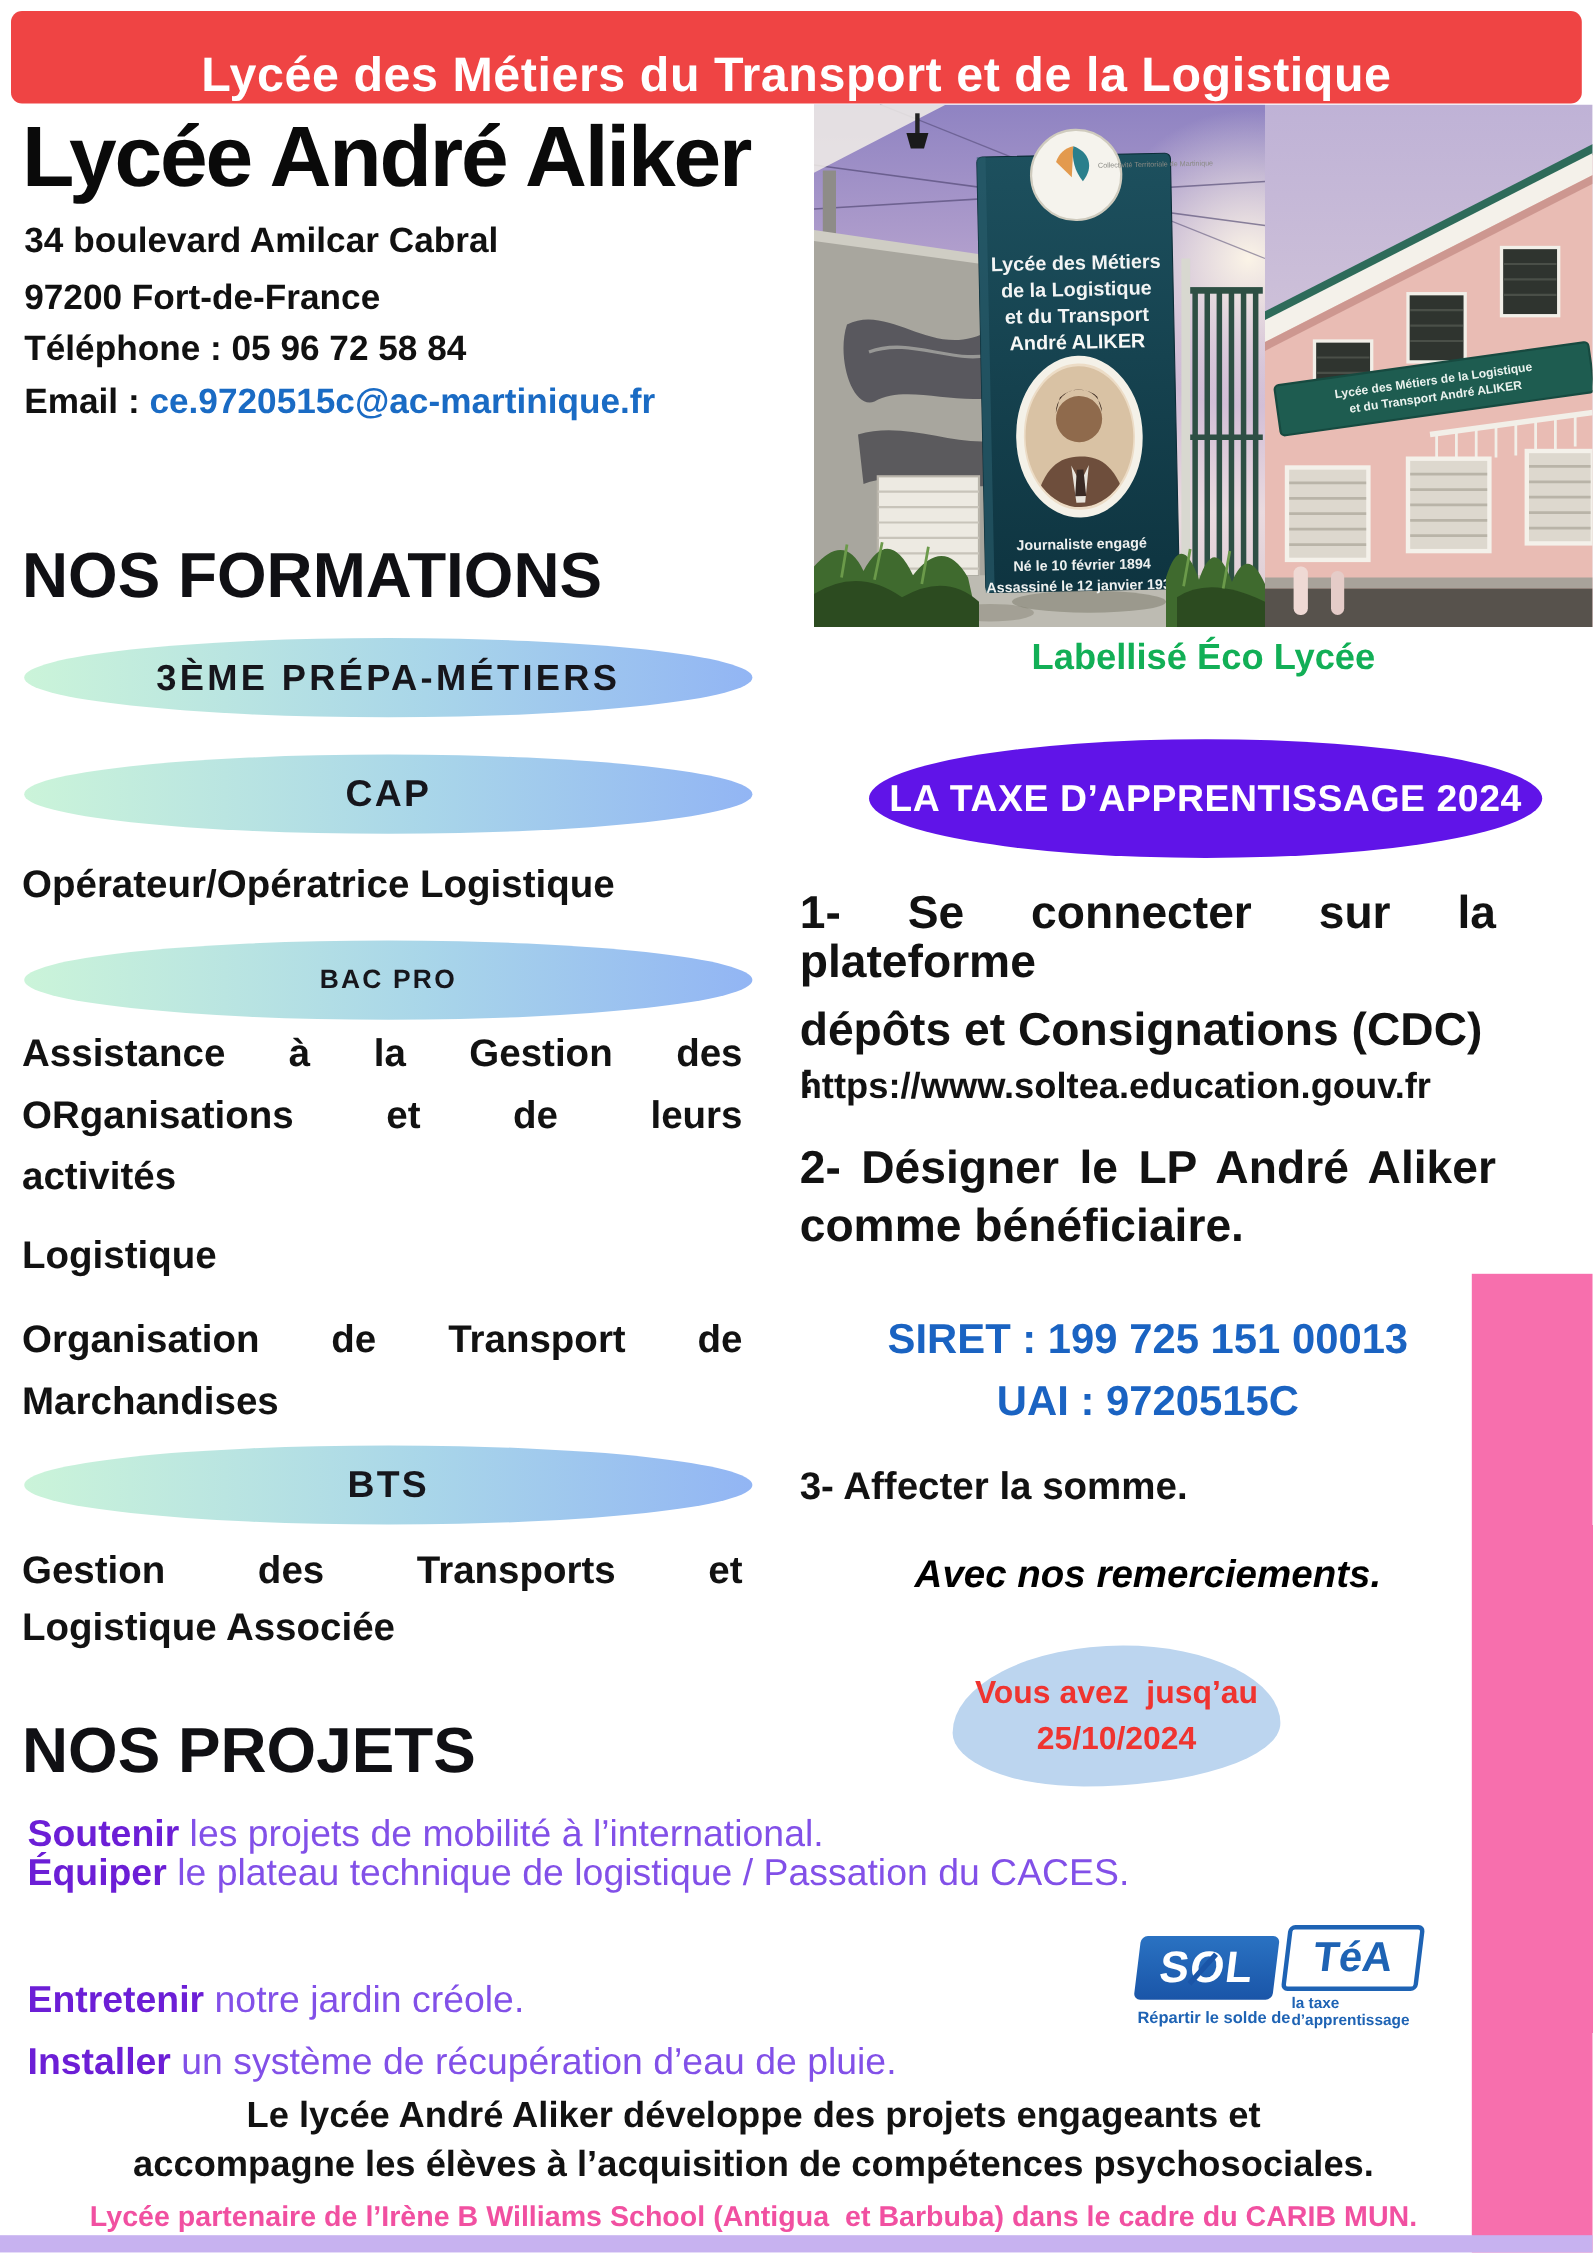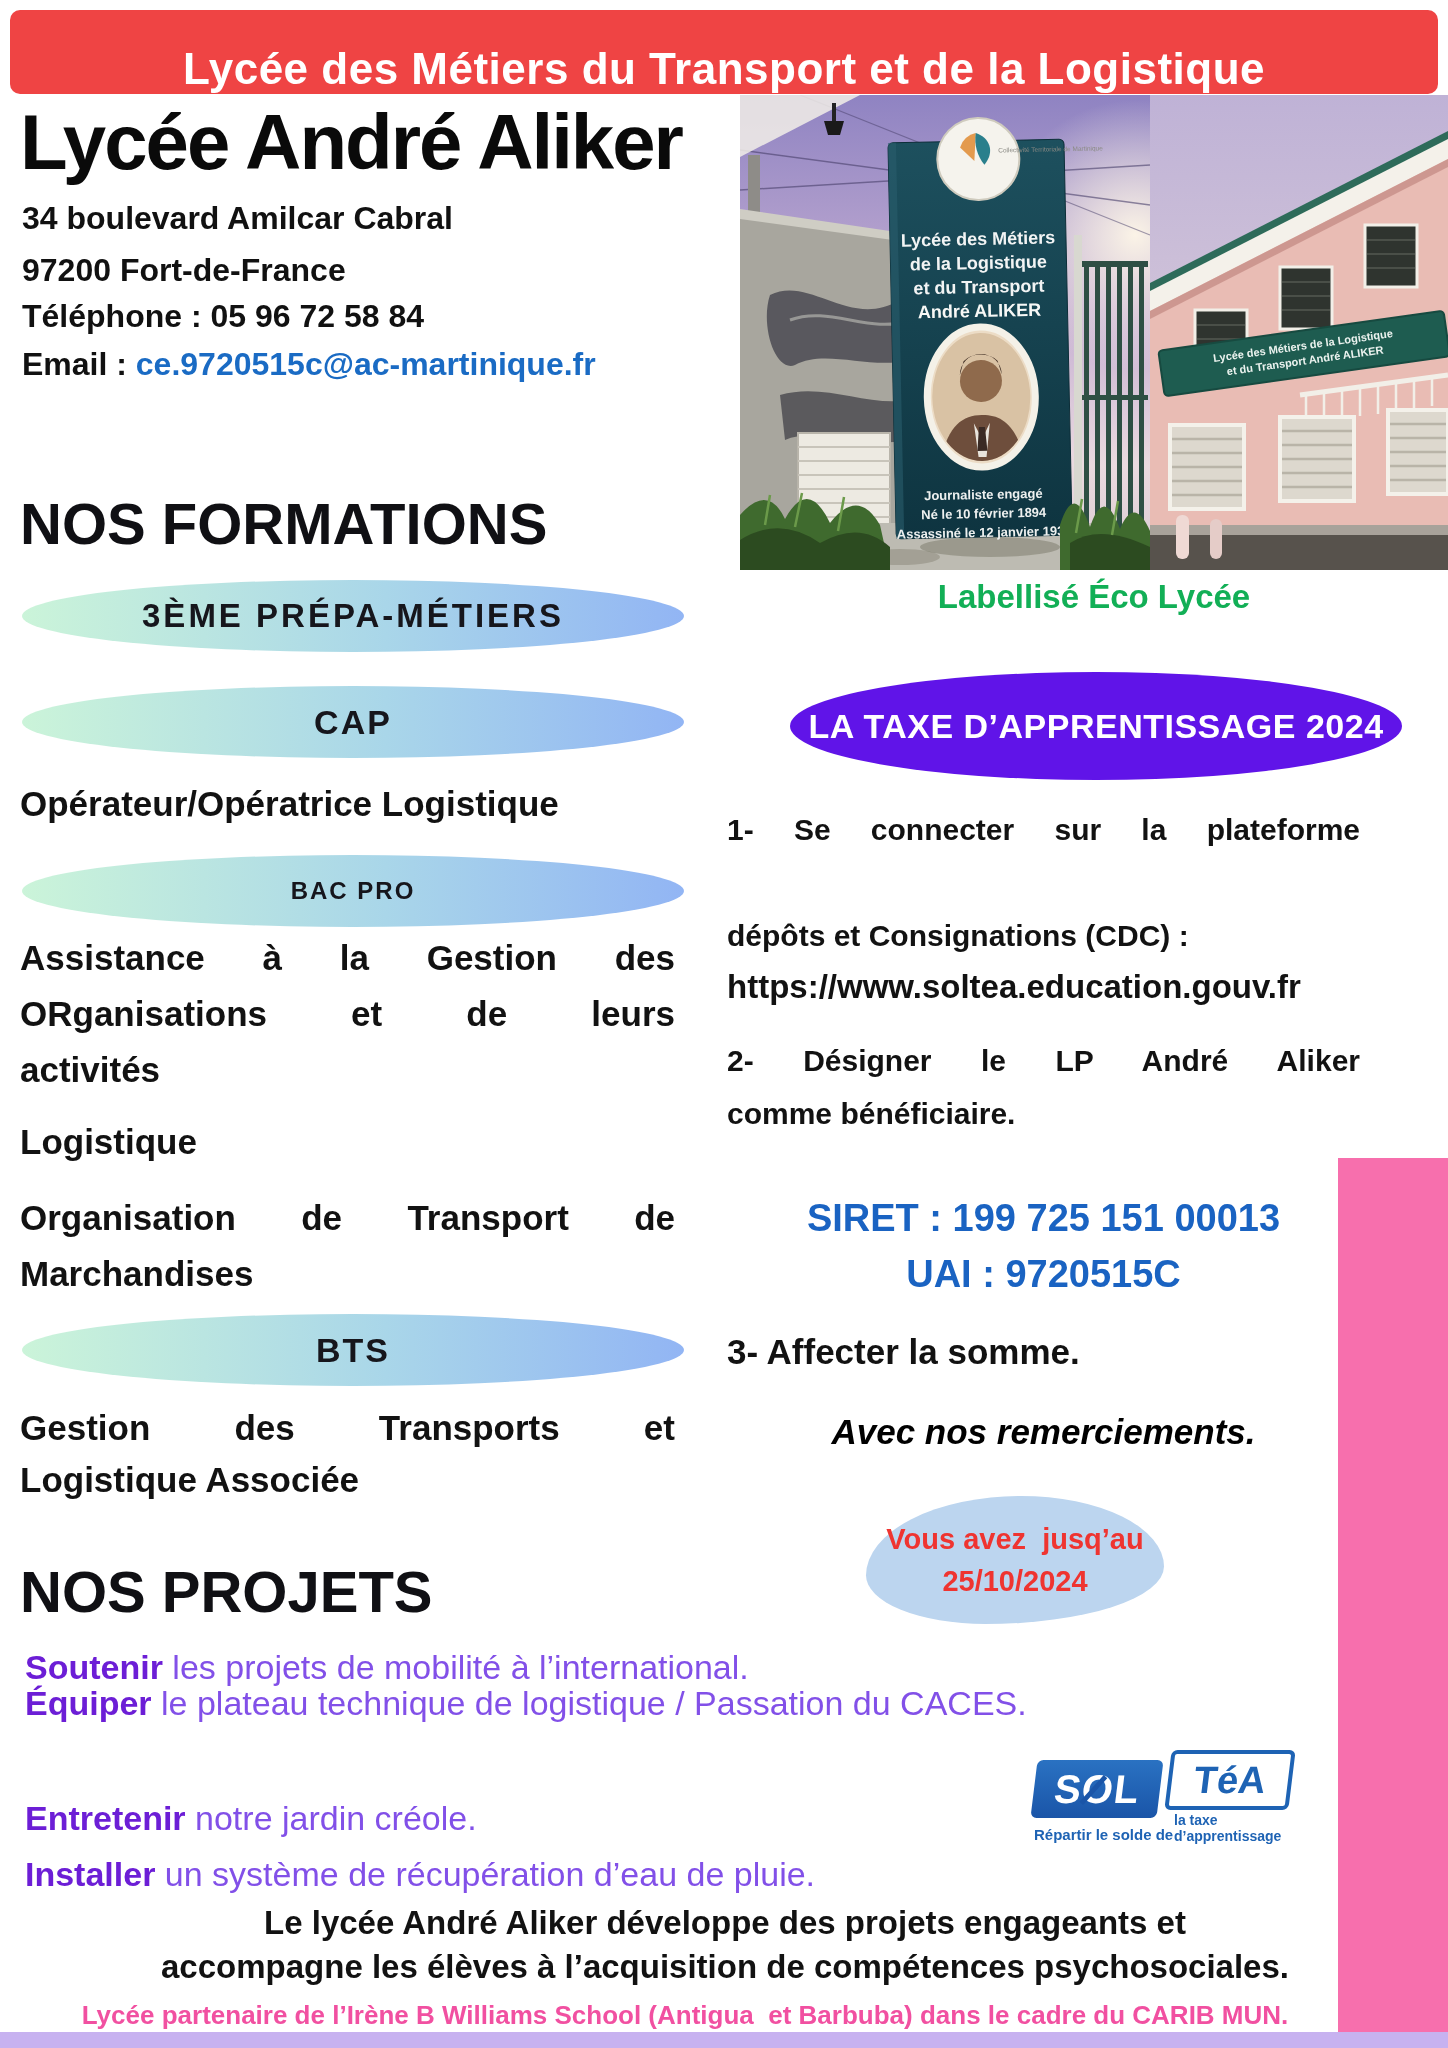--- a/index.html
+++ b/index.html
@@ -38,21 +38,21 @@
   #ln-g1{top:1406px}#ln-g2{top:1458px}
 
   .photo{left:740px;top:95px;width:708px;height:475px;}
   svg text{font-family:"Liberation Sans","DejaVu Sans",sans-serif;}
   .eco{left:740px;top:578px;width:708px;text-align:center;color:#12AF56;font-size:33px;font-weight:800;}
 
   .taxe-pill{left:790px;top:672px;width:612px;height:108px;background:#6014E8;border-radius:50%;
              display:flex;align-items:center;justify-content:center;}
   .taxe-pill span{color:#fff;font-size:34px;font-weight:800;letter-spacing:.5px;}
 
-  .rline{left:727px;width:633px;height:44px;line-height:44px;font-size:30px;font-weight:700;color:#121212;}
+  .rline{left:727px;width:633px;height:44px;line-height:44px;font-size:42px;font-weight:700;color:#121212;}
   #st1a{top:808px}#st1b{top:861px}#st1c{top:914px}
   #stlink{top:965px;font-size:33px;}
   #st2a{top:1039px}#st2b{top:1092px}
   .siretline{left:727px;width:633px;text-align:center;color:#1A63C2;font-weight:800;font-size:38px;height:48px;line-height:48px;}
   #siret{top:1194px}#uai{top:1250px}
   #st3{top:1330px;font-size:35px;}
   #thanks{top:1410px;left:727px;width:633px;text-align:center;font-style:italic;font-weight:800;font-size:35px;color:#000000;height:44px;line-height:44px;}
 
   .blob{left:866px;top:1496px;width:298px;height:128px;background:#BCD5EF;
         border-radius:52% 48% 60% 40% / 62% 55% 45% 38%;
@@ -67,21 +67,21 @@
   .logo{left:1028px;top:1744px;width:300px;height:100px;}
   .sol-box{position:absolute;left:6px;top:16px;width:126px;height:58px;border-radius:6px;
            background:linear-gradient(180deg,#2A72C2,#1A55A8);transform:skewX(-7deg);
            display:flex;align-items:center;justify-content:center;color:#fff;font-size:40px;font-weight:800;letter-spacing:1px;}
   .sol-box::after{content:"";position:absolute;left:57px;top:13px;width:5px;height:34px;background:#1A55A8;transform:rotate(38deg);}
   .tea-box{position:absolute;left:140px;top:6px;width:116px;height:52px;background:#fff;border:4px solid #1E63B4;border-radius:6px;
            transform:skewX(-7deg);display:flex;align-items:center;justify-content:center;color:#1E63B4;font-size:38px;font-weight:800;}
   .logo-cap-l{position:absolute;left:6px;top:82px;color:#1E63B4;font-size:15px;font-weight:600;}
   .logo-cap-r{position:absolute;left:146px;top:68px;color:#1E63B4;font-size:14px;font-weight:600;}
 
-  .fline{left:0;width:1370px;text-align:center;font-size:33px;font-weight:800;color:#121212;height:44px;line-height:44px;padding-left:40px;}
+  .fline{left:0;width:1370px;text-align:center;font-size:33px;font-weight:800;color:#121212;height:44px;line-height:44px;}
   #f1{top:1901px}#f2{top:1945px}
   .partner{left:0;top:2000px;width:1370px;text-align:center;font-size:26px;font-weight:700;color:#F150A1;white-space:pre;}
 
   .pinkbar{left:1338px;top:1158px;width:110px;height:890px;background:#F76FAD;}
   .lav{left:0;top:2032px;width:1448px;height:16px;background:#C7B2F0;}
 </style>
 </head>
 <body>
 
 <div class="page">

